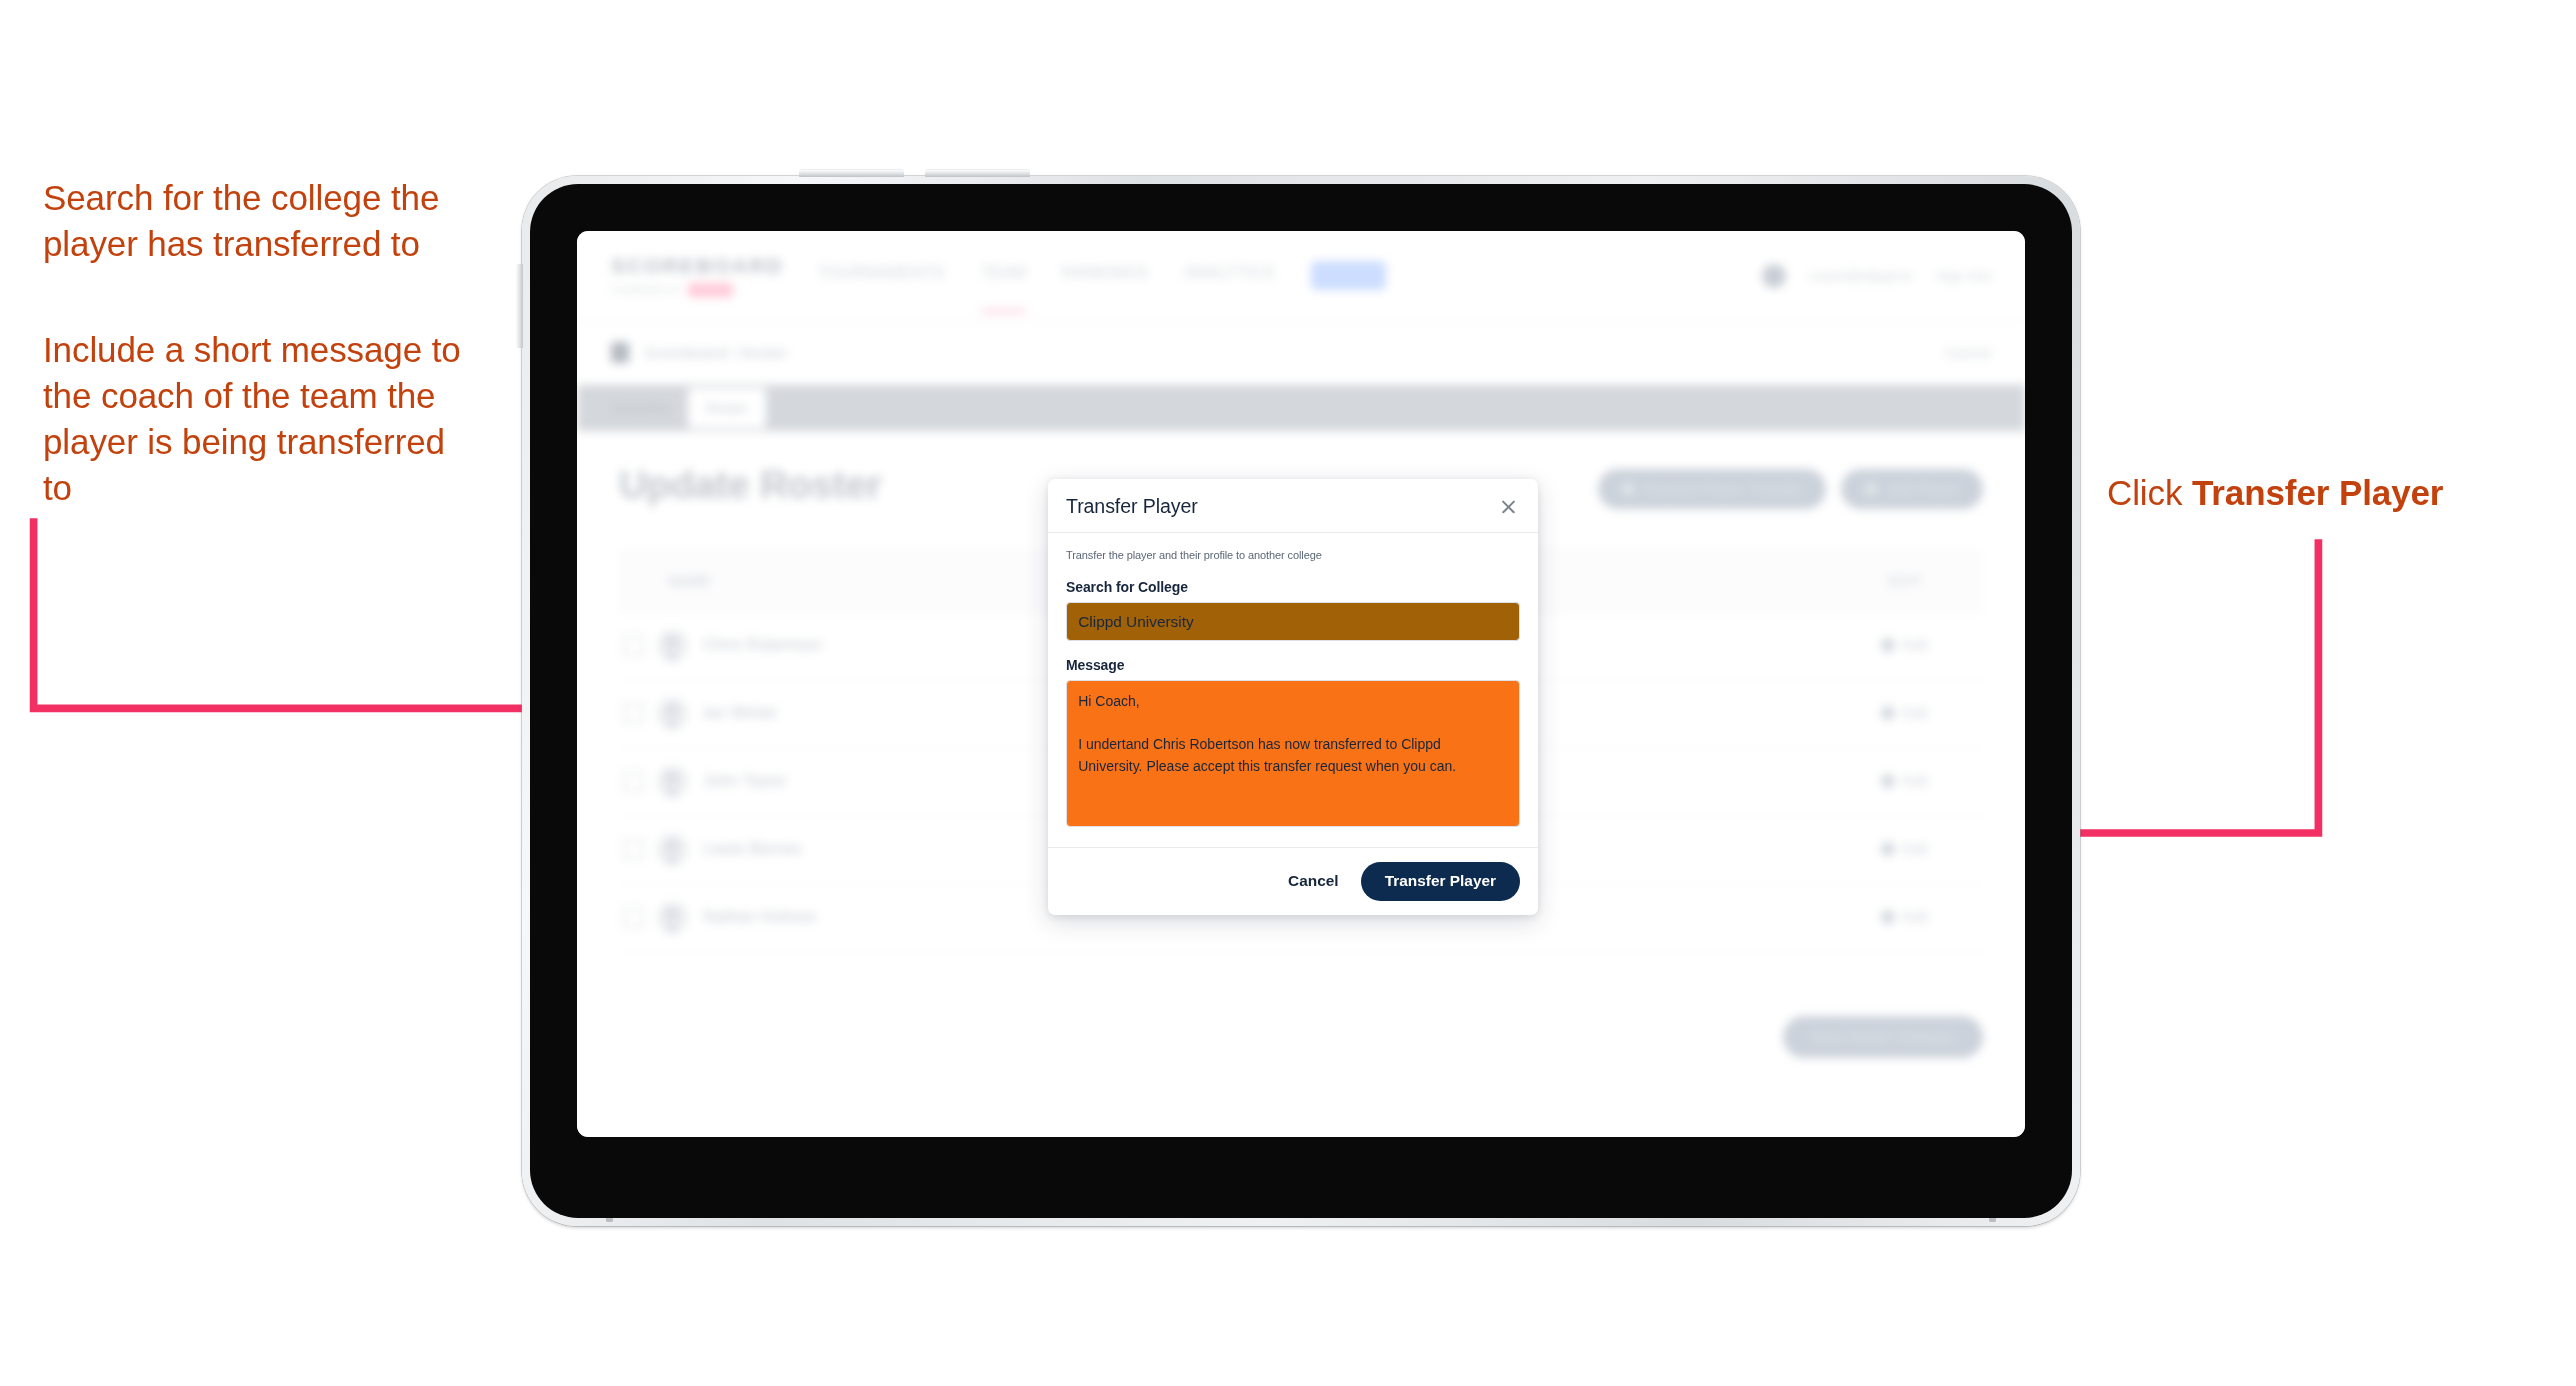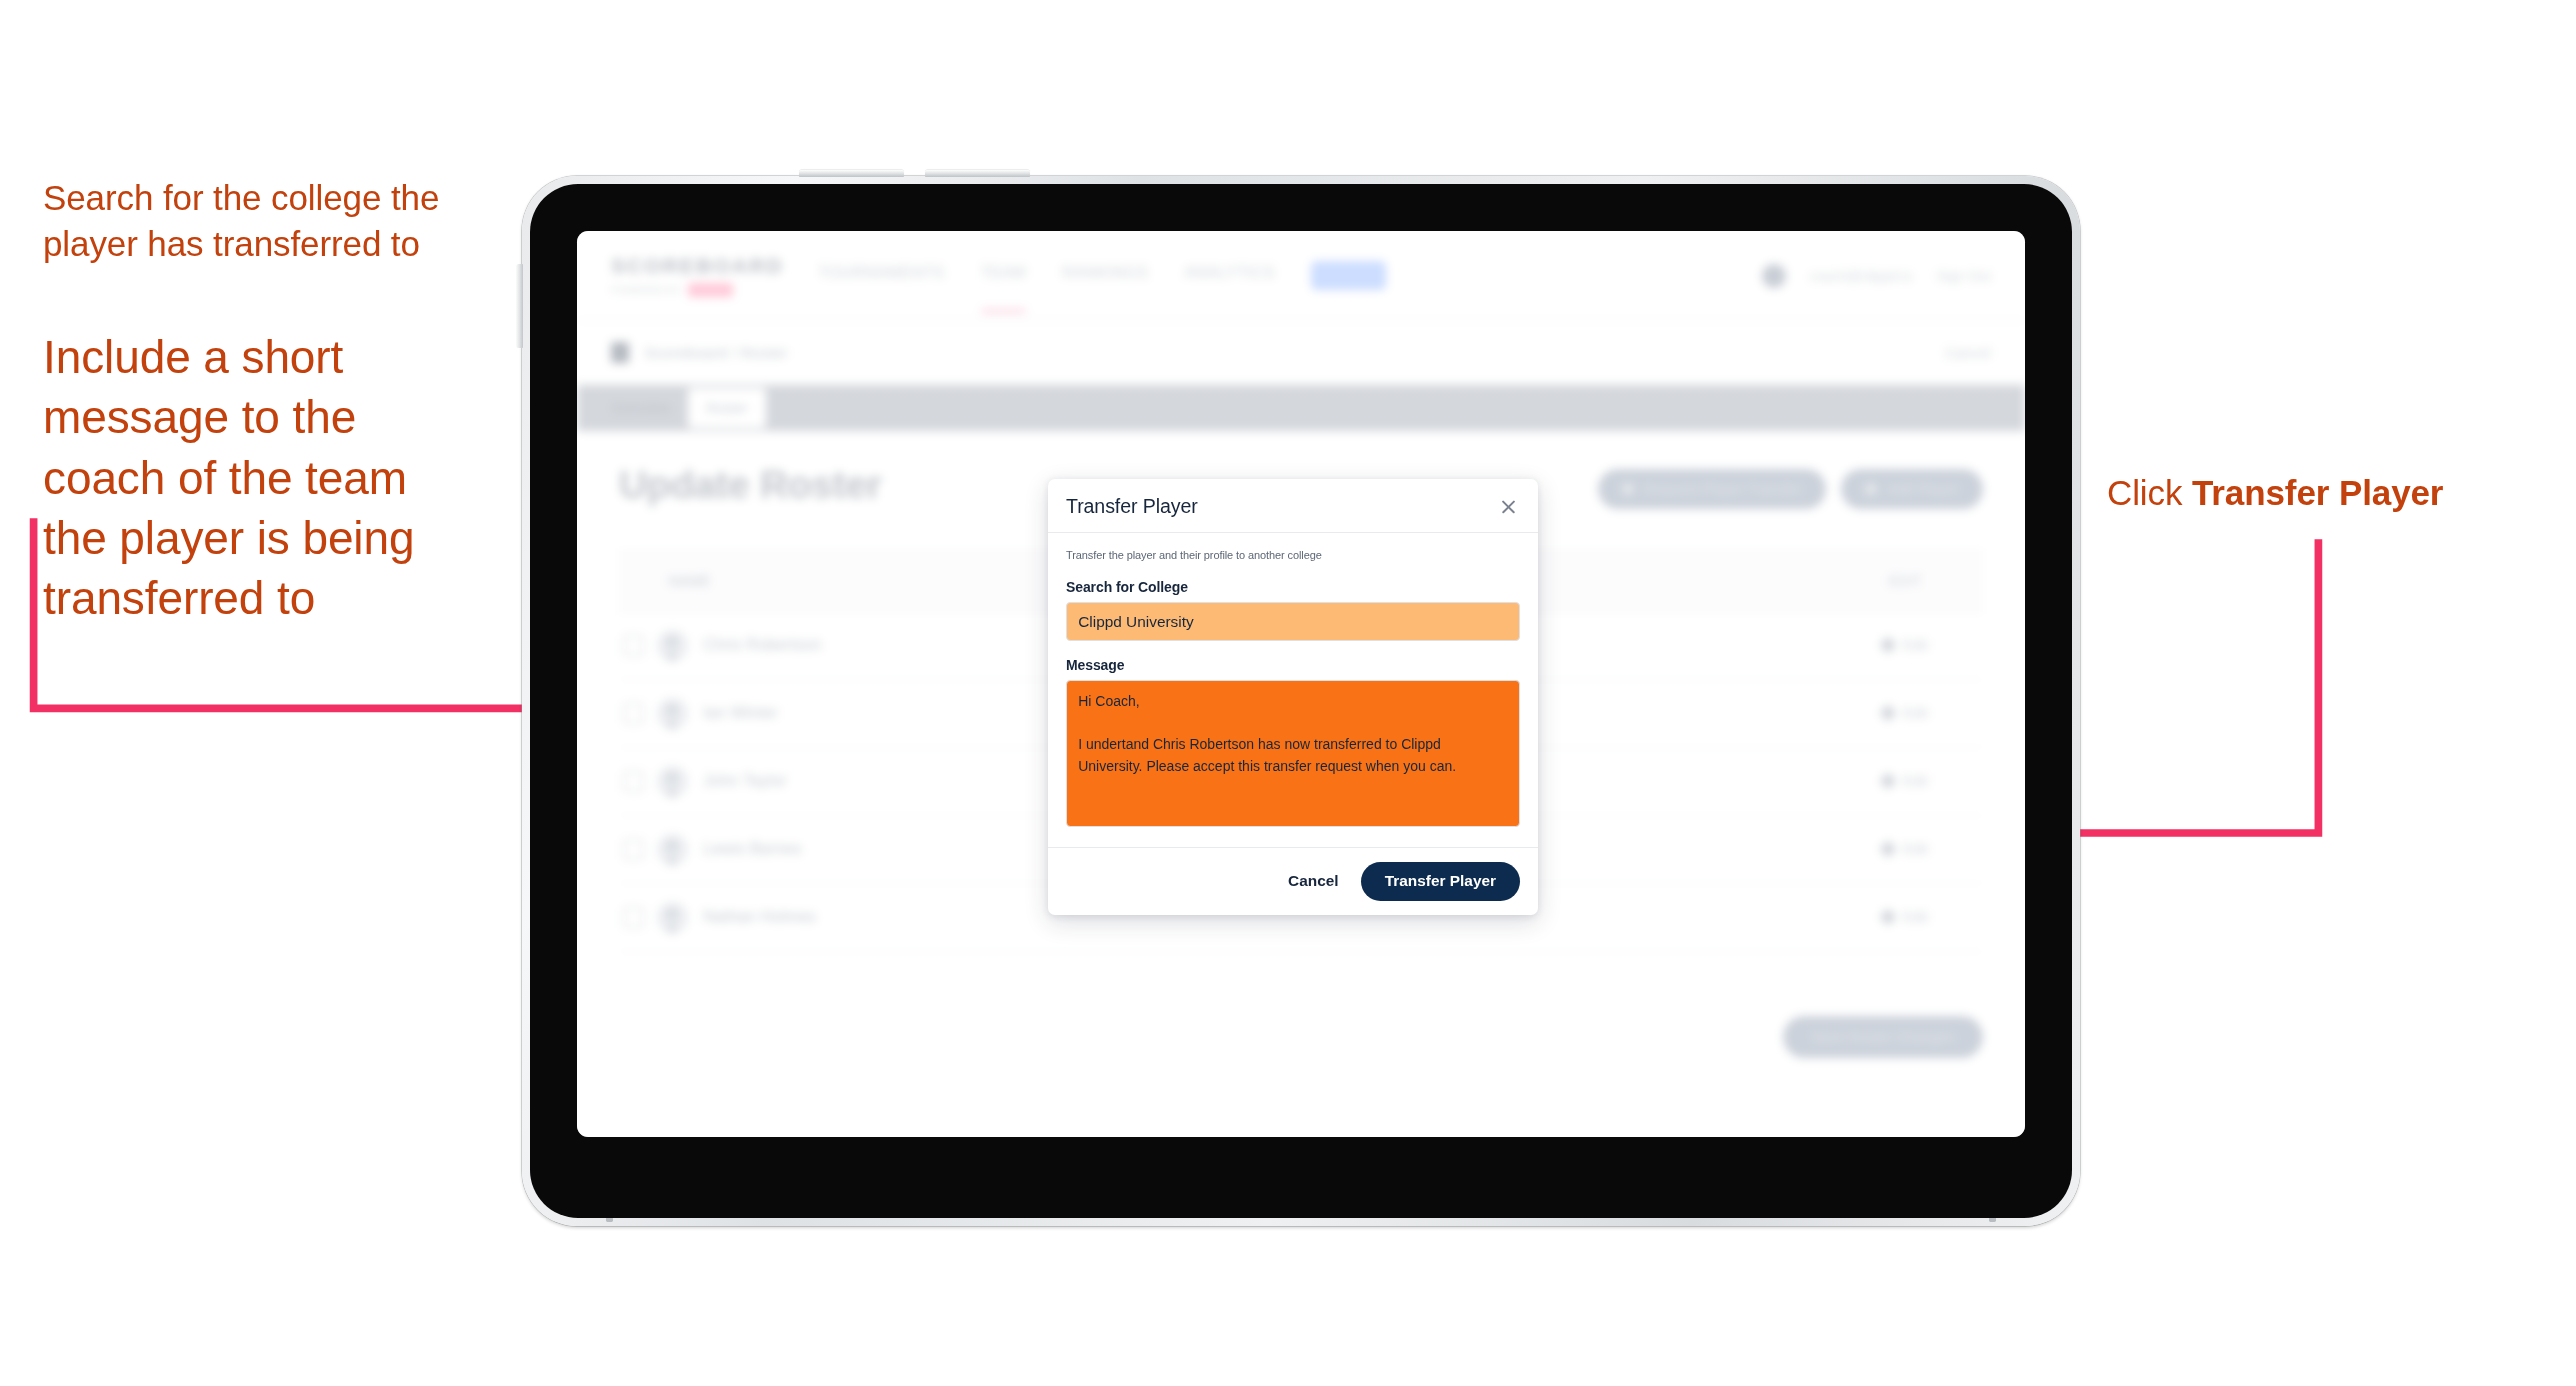--- a/index.html
+++ b/index.html
@@ -29,21 +29,21 @@
     left: 43px;
     top: 175px;
     width: 434px;
     font-size: 35px;
     line-height: 1.31;
   }
   #annot-left-2 {
     left: 43px;
     top: 327px;
     width: 434px;
-    font-size: 46px;
+    font-size: 35px;
     line-height: 1.31;
   }
   #annot-right-1 {
     left: 2107px;
     top: 470px;
     width: 392px;
     font-size: 35px;
     line-height: 1.3;
     white-space: nowrap;
   }
@@ -446,21 +446,21 @@
   }
   .text-input {
     width: 100%;
     box-sizing: border-box;
     border: 0.7px solid #dde0e6;
     border-radius: 4.2px;
     padding: 9.8px 11.2px;
     font-size: 15.4px;
     color: #17263c;
     font-family: "Liberation Sans", sans-serif;
-    background: #fdba74;
+    background: #a16207;
     outline: none;
   }
   .text-input::placeholder { color: #aeb5c0; }
   #field-college { margin-bottom: 15.4px; }
   .textarea-box {
     width: 100%;
     box-sizing: border-box;
     border: 0.7px solid #dde0e6;
     border-radius: 4.2px;
     padding: 9.8px 11.2px;

